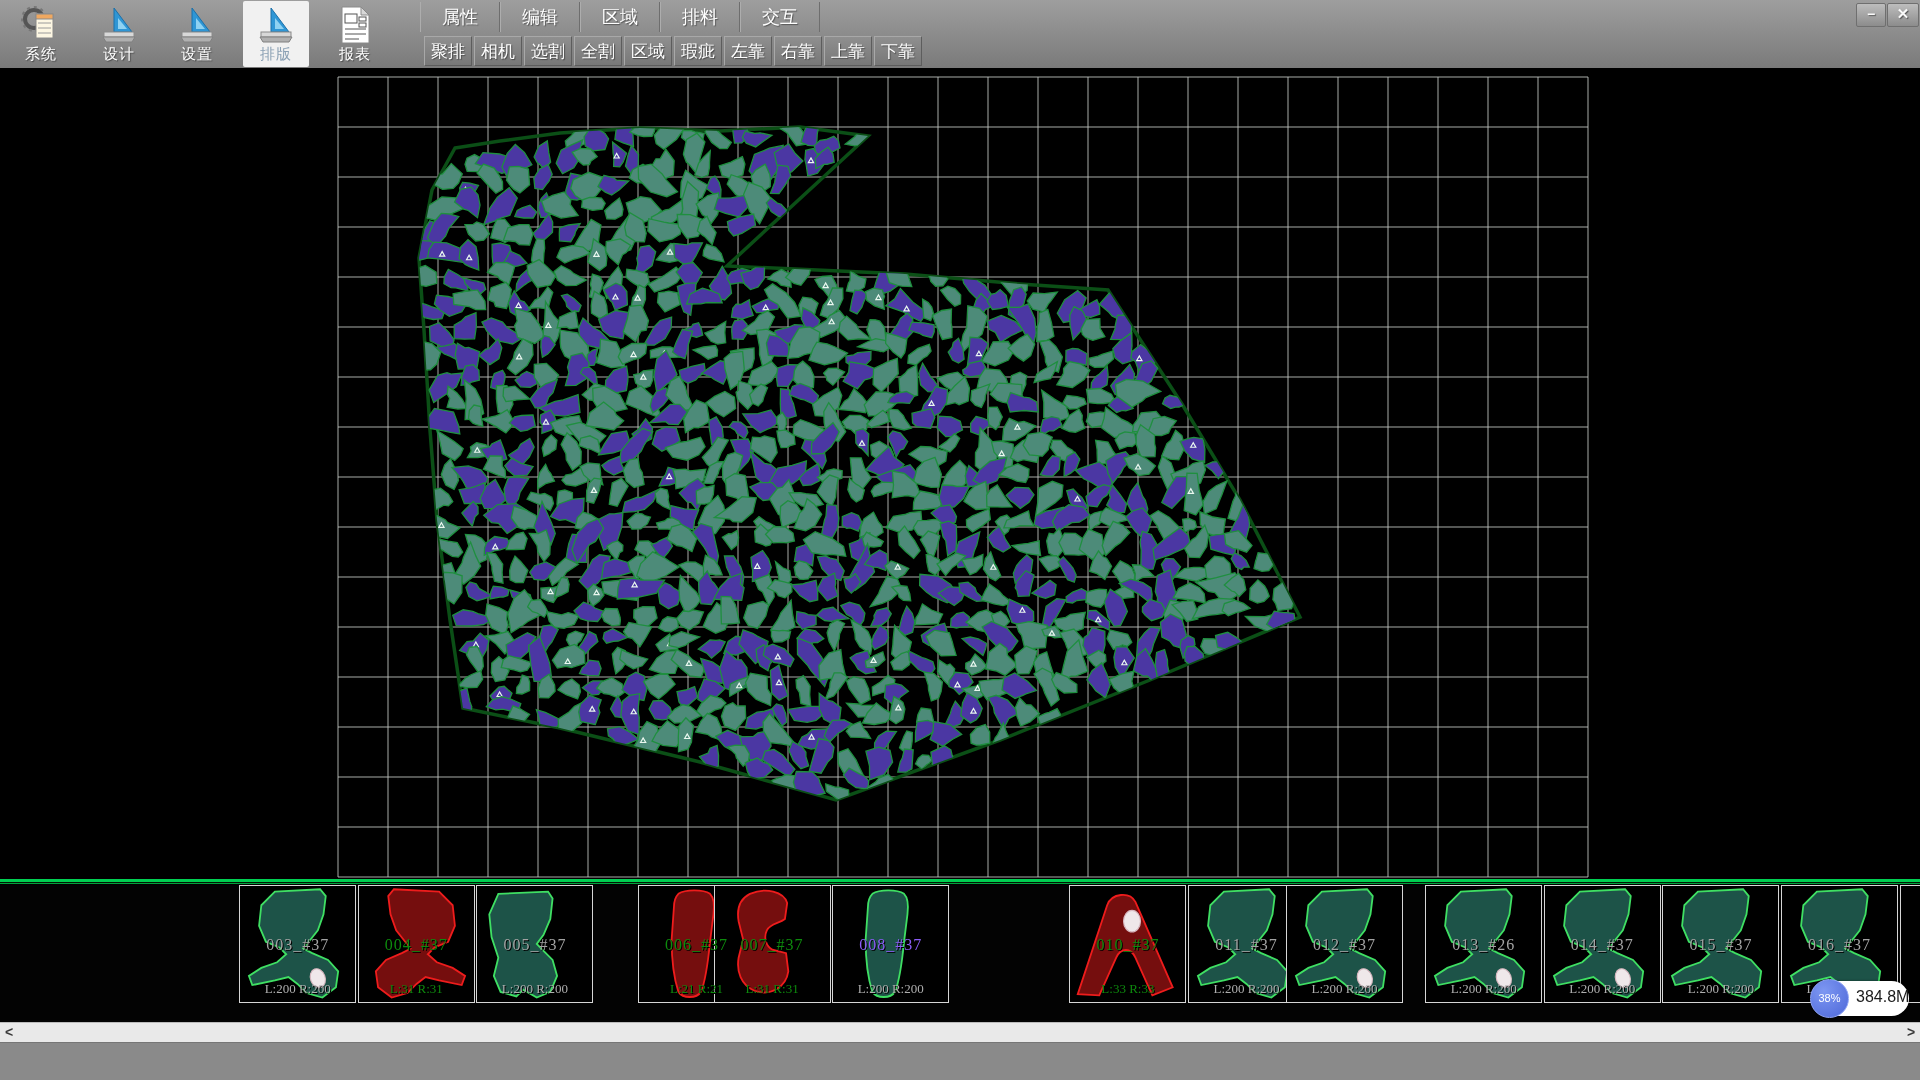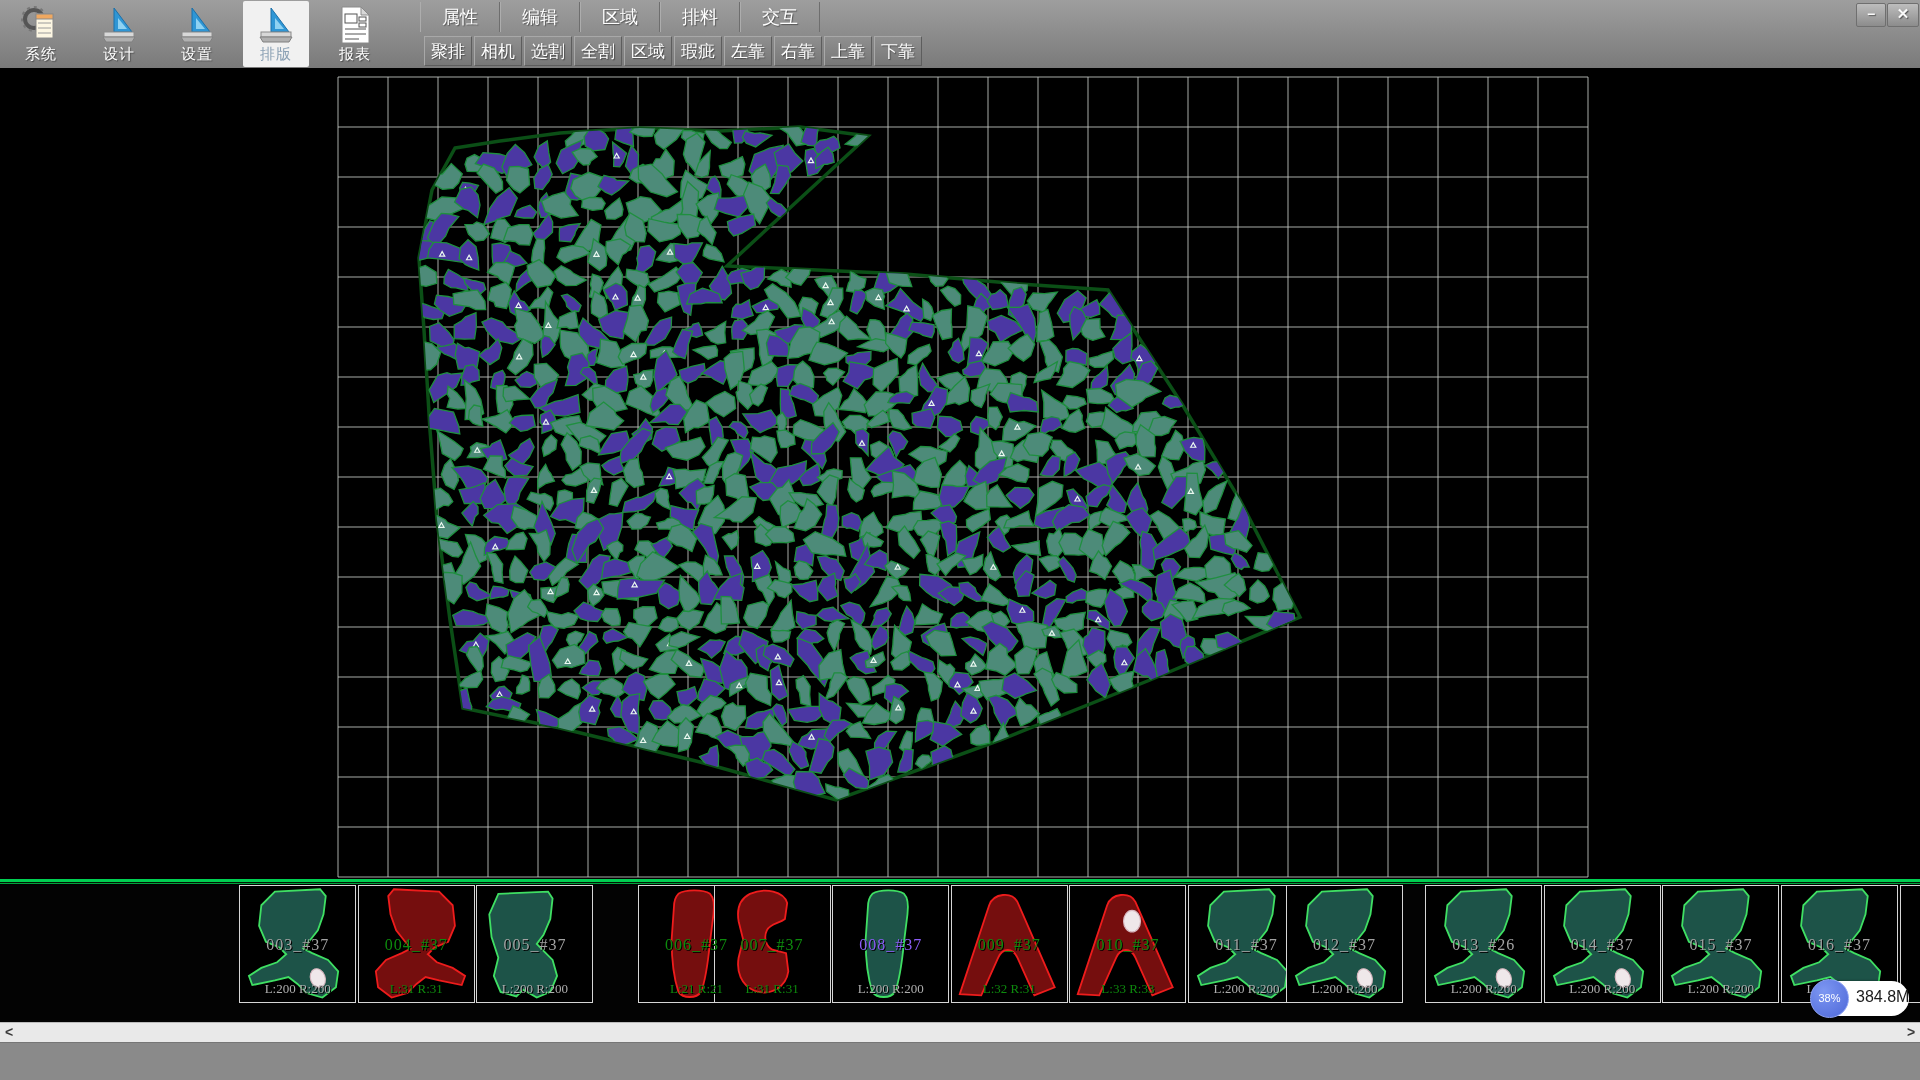--- a/index.html
+++ b/index.html
@@ -990,29 +990,20 @@
     </div>
   <div class="thumb-cell" style="left: 832.2px;">
       <svg width="113" height="114" viewBox="0 0 100 100" preserveAspectRatio="none">
         <g>
           <path d="M34,6 C40,2 56,2 62,6 C66,10 66,16 65,24 L62,48 C60,68 58,82 54,92 C50,98 38,98 34,92 C30,80 28,64 28,46 L30,18 C30,12 31,9 34,6 Z" fill="#1d5348" stroke="#3fdf63" stroke-width="1.6"></path>
         </g>
       </svg>
     <div class="thumb-label" style="color: #8b5cf6;">008_#37</div>
     <div class="thumb-meta" style="color: rgb(174, 174, 174);">L:200 R:200</div>
     </div>
-  <div class="thumb-cell" style="left: 950.8px;">
-      <svg width="113" height="114" viewBox="0 0 100 100" preserveAspectRatio="none">
-        <g>
-          <path d="M6,94 L32,16 C36,5 52,4 57,13 L90,88 L72,95 L57,62 C53,53 44,53 40,62 L25,95 Z" fill="#750e0e" stroke="#ee1c1c" stroke-width="1.6"></path>
-        </g>
-      </svg>
-    <div class="thumb-label" style="color: rgb(13, 138, 13);">009_#37</div>
-    <div class="thumb-meta" style="color: rgb(13, 138, 13);">L:32 R:31</div>
-    </div>
   <div class="thumb-cell" style="left: 1069.4px;">
       <svg width="113" height="114" viewBox="0 0 100 100" preserveAspectRatio="none">
         <g>
           <path d="M6,94 L32,16 C36,5 52,4 57,13 L90,88 L72,95 L57,62 C53,53 44,53 40,62 L25,95 Z" fill="#750e0e" stroke="#ee1c1c" stroke-width="1.6"></path>
           <ellipse cx="54" cy="30" rx="7.5" ry="9.5" transform="rotate(0 54 30)" fill="#efe8ea" stroke="#d8b8c0"></ellipse>
         </g>
       </svg>
     <div class="thumb-label" style="color: rgb(13, 138, 13);">010_#37</div>
     <div class="thumb-meta" style="color: rgb(13, 138, 13);">L:33 R:33</div>
     </div>

